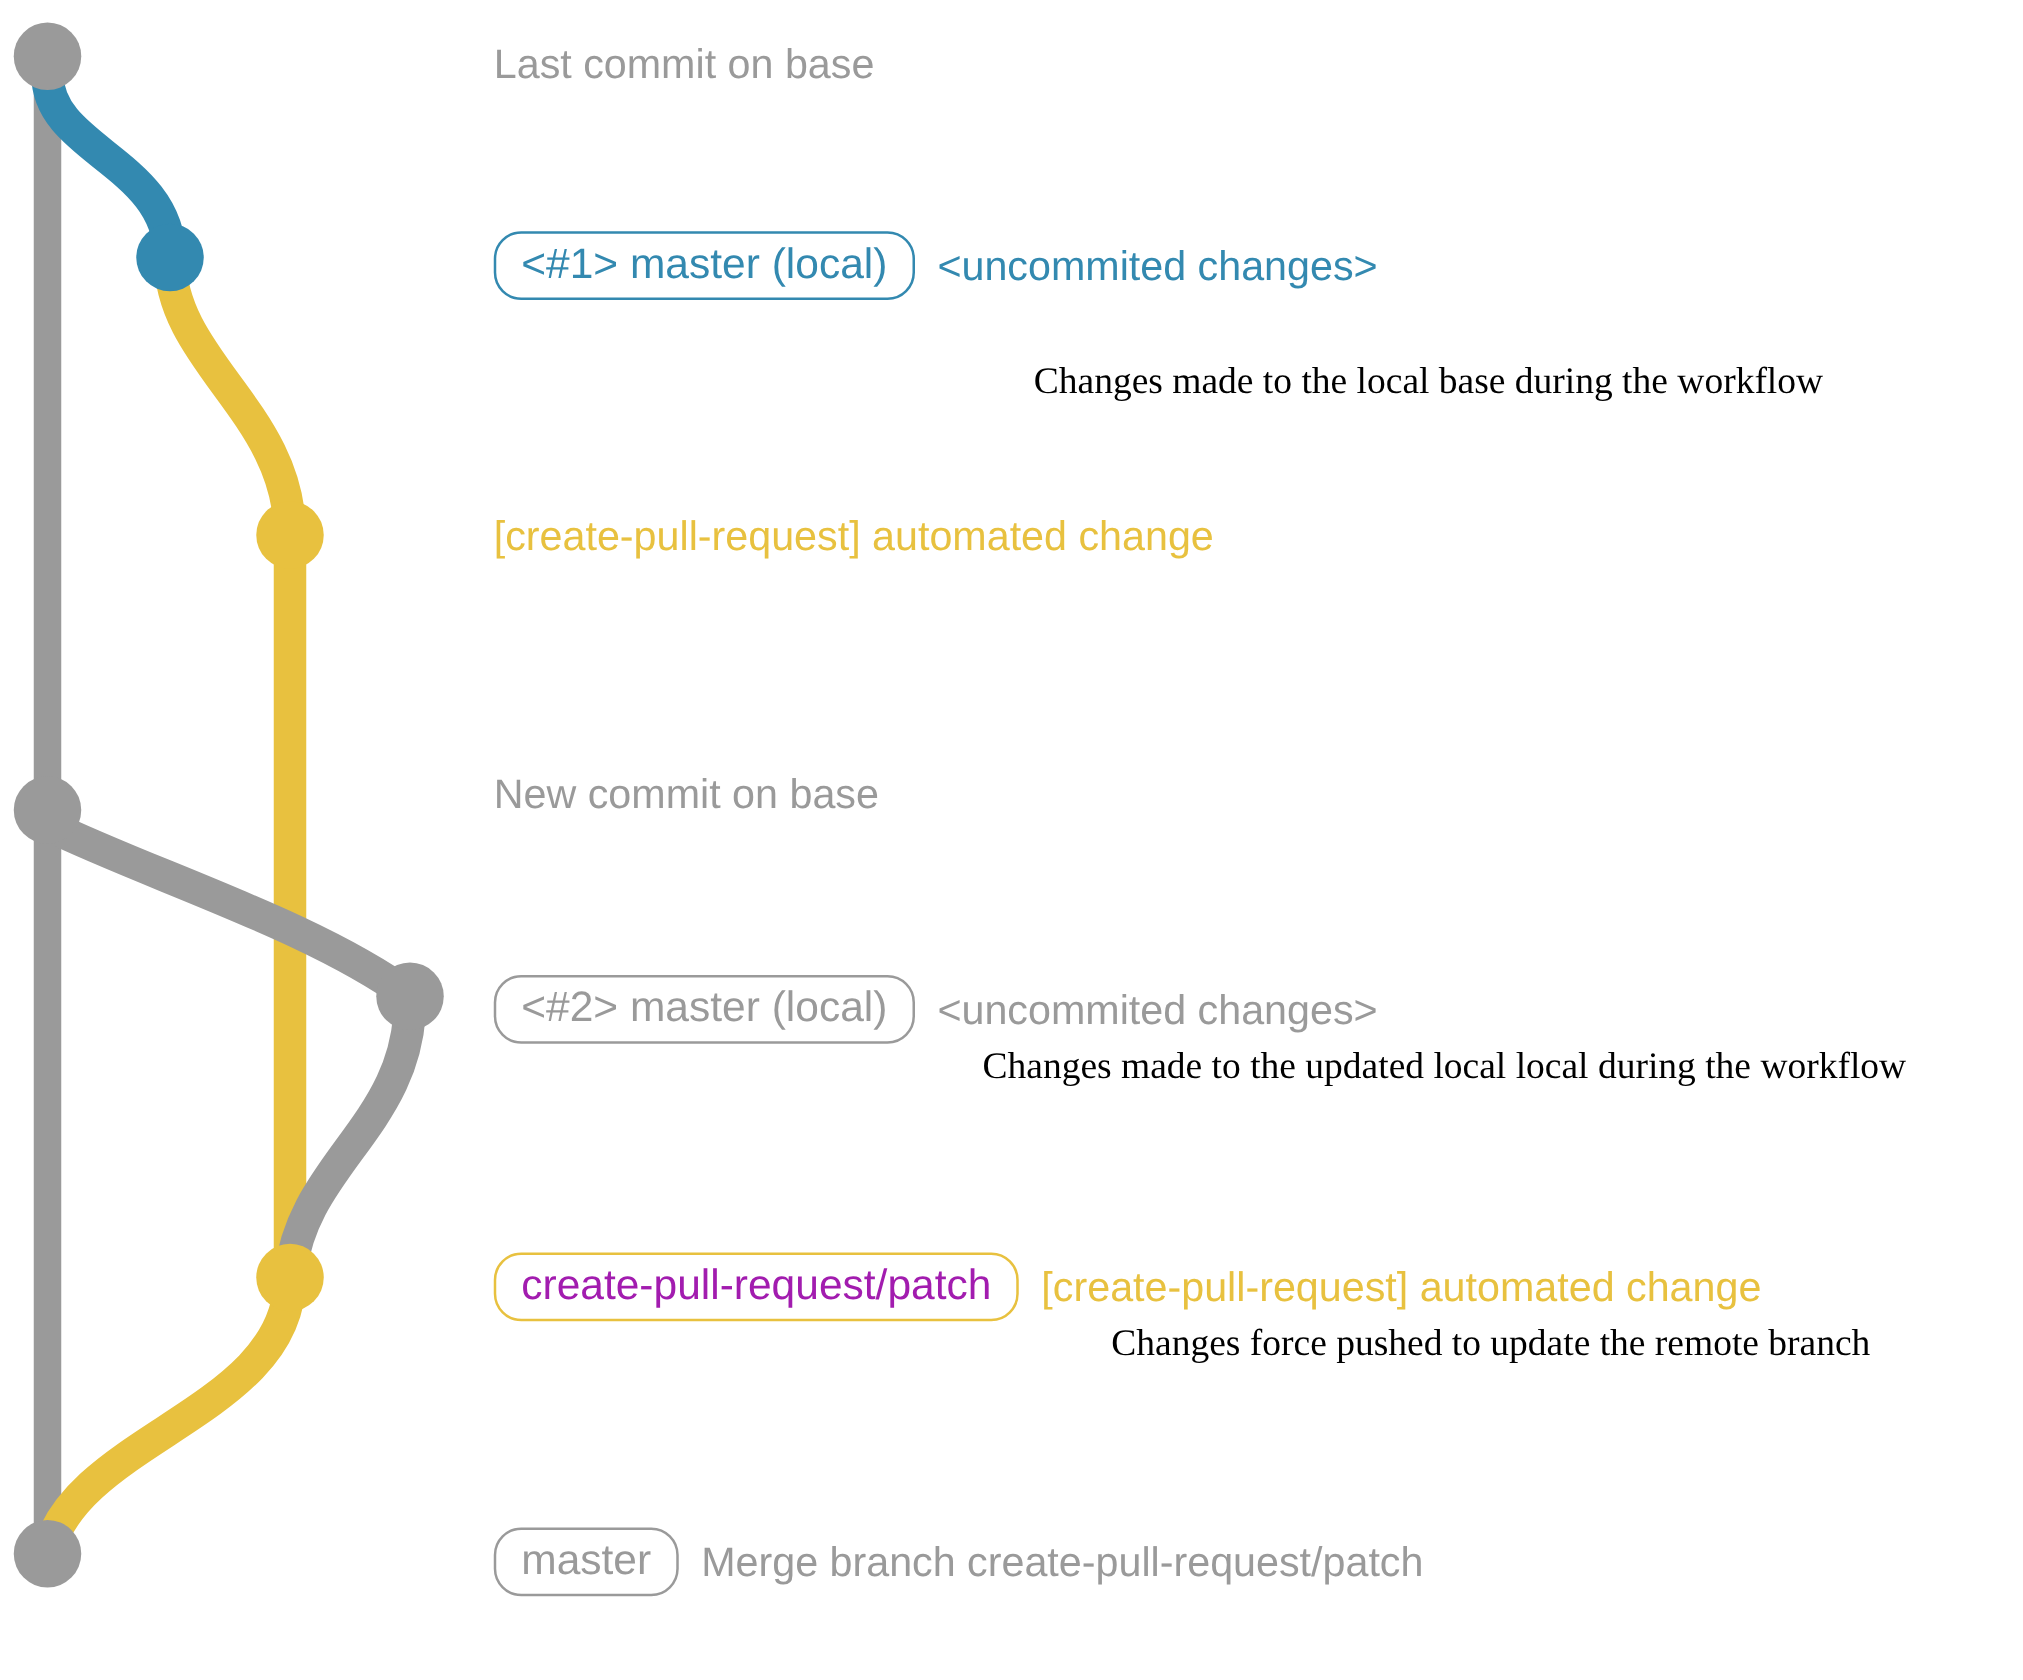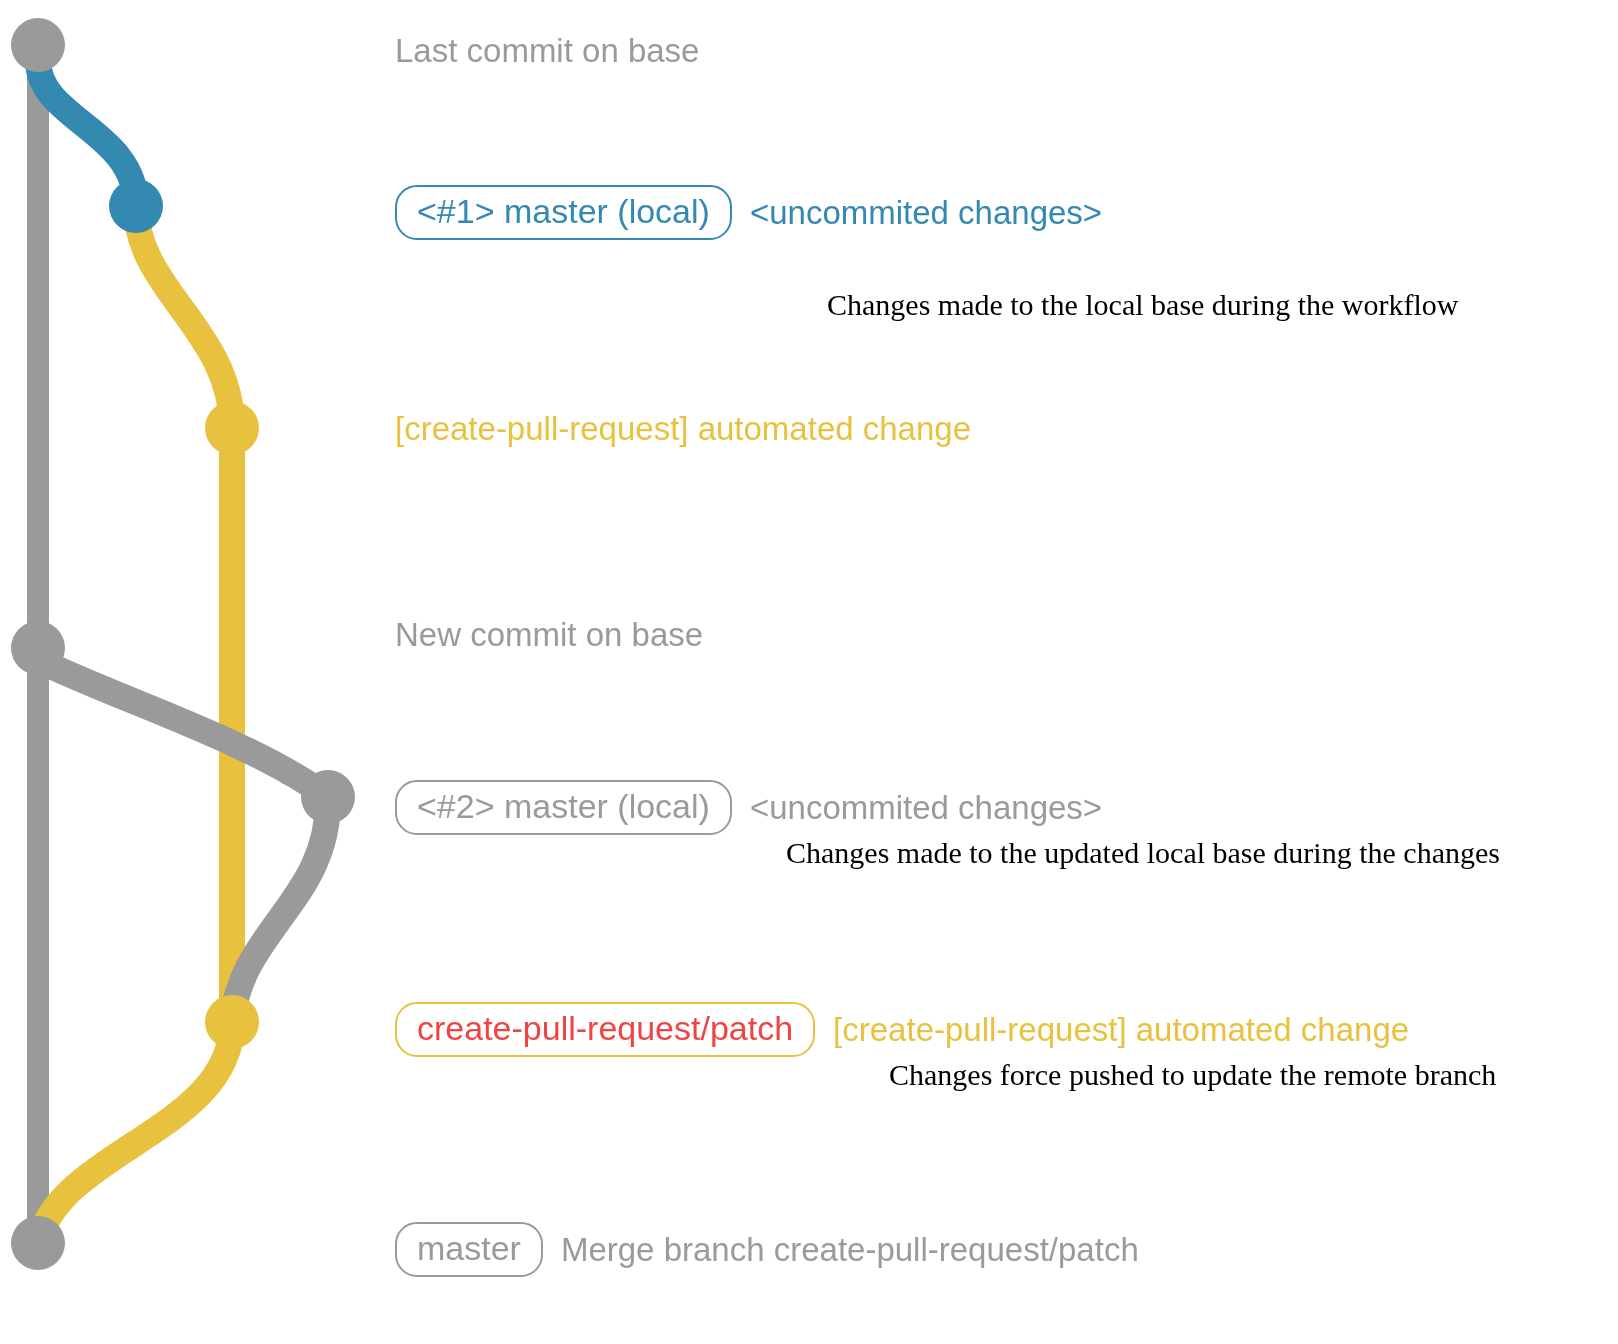--- a/index.html
+++ b/index.html
@@ -47,21 +47,21 @@
     color: #9a9a9a;
     white-space: nowrap;
     background: #ffffff;
   }
   .badge.blue {
     border-color: #3389b0;
     color: #3389b0;
   }
   .badge.yellow {
     border-color: #e8c13f;
-    color: #ef4444;
+    color: #a21caf;
   }
   .badge.gray {
     border-color: #9a9a9a;
     color: #9a9a9a;
   }
   .subject {
     font-size: 33px;
     line-height: 38px;
     white-space: nowrap;
     margin-left: 18px;
@@ -141,21 +141,21 @@
       <span class="plain-subject">New commit on base</span>
     </div>
   </div>
 
   <div class="row" style="top:780px;">
     <div class="headline-row">
       <span class="badge gray">&lt;#2&gt; master (local)</span>
       <span class="subject gray">&lt;uncommited changes&gt;</span>
     </div>
   </div>
-  <div class="note" style="left:786px; top:836px;">Changes made to the updated local base during the changes</div>
+  <div class="note" style="left:786px; top:836px;">Changes made to the updated local local during the workflow</div>
 
   <div class="row" style="top:1002px;">
     <div class="headline-row">
       <span class="badge yellow">create-pull-request/patch</span>
       <span class="subject yellow">[create-pull-request] automated change</span>
     </div>
   </div>
   <div class="note" style="left:874px; top:1058px;margin-left:15px;">Changes force pushed to update the remote branch</div>
 
   <div class="row" style="top:1222px;">

